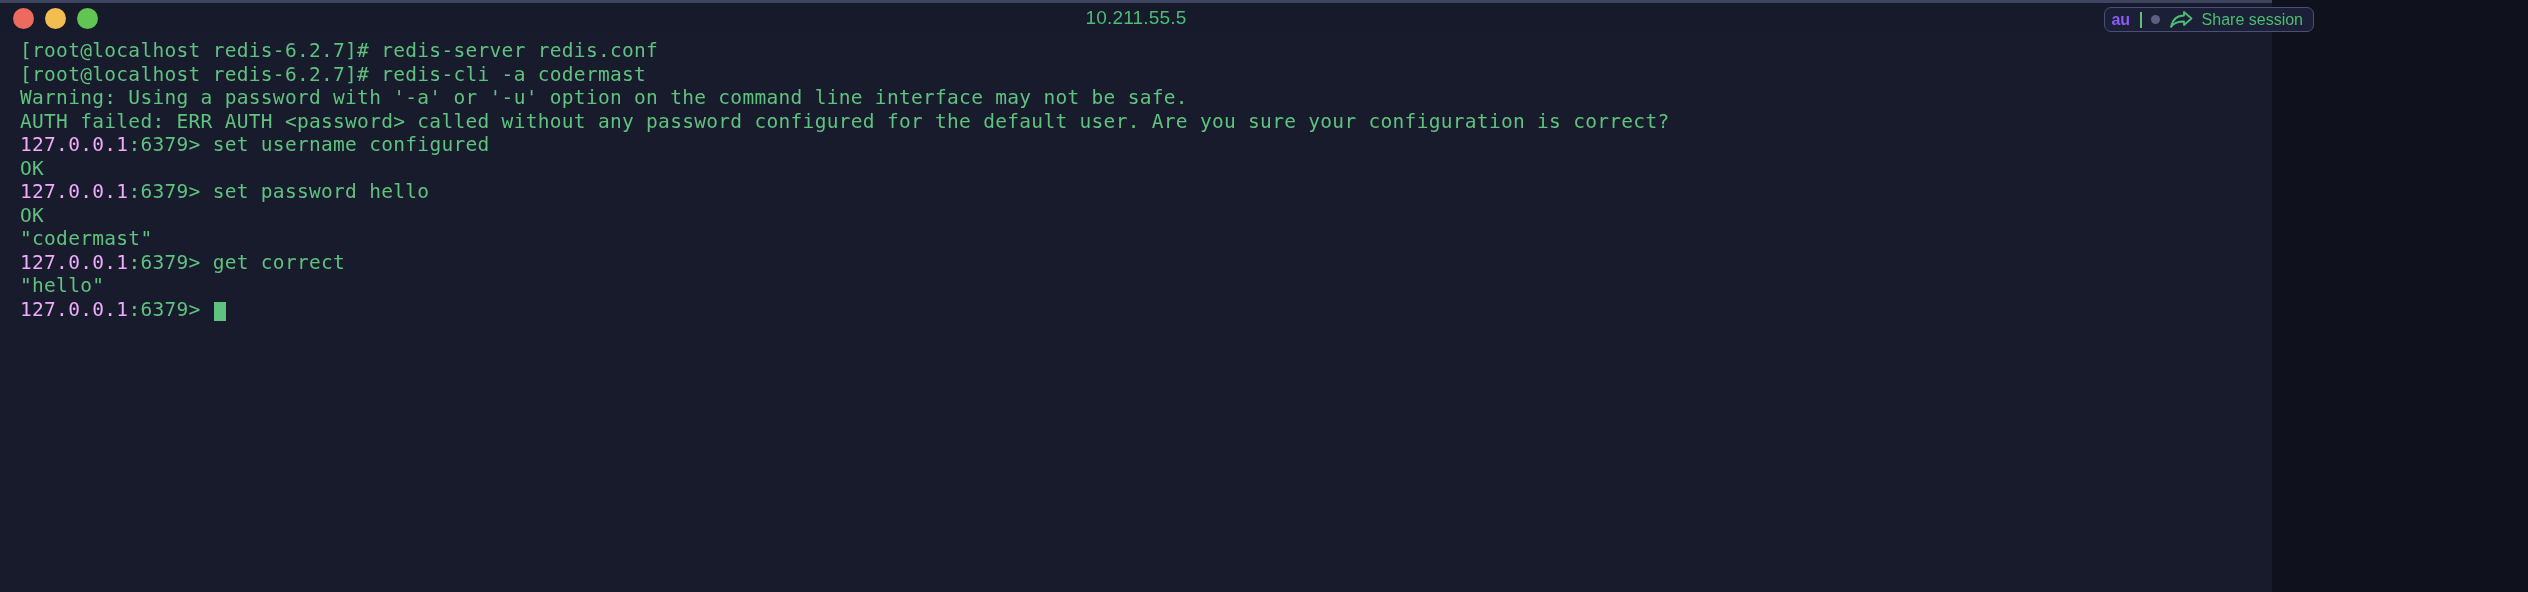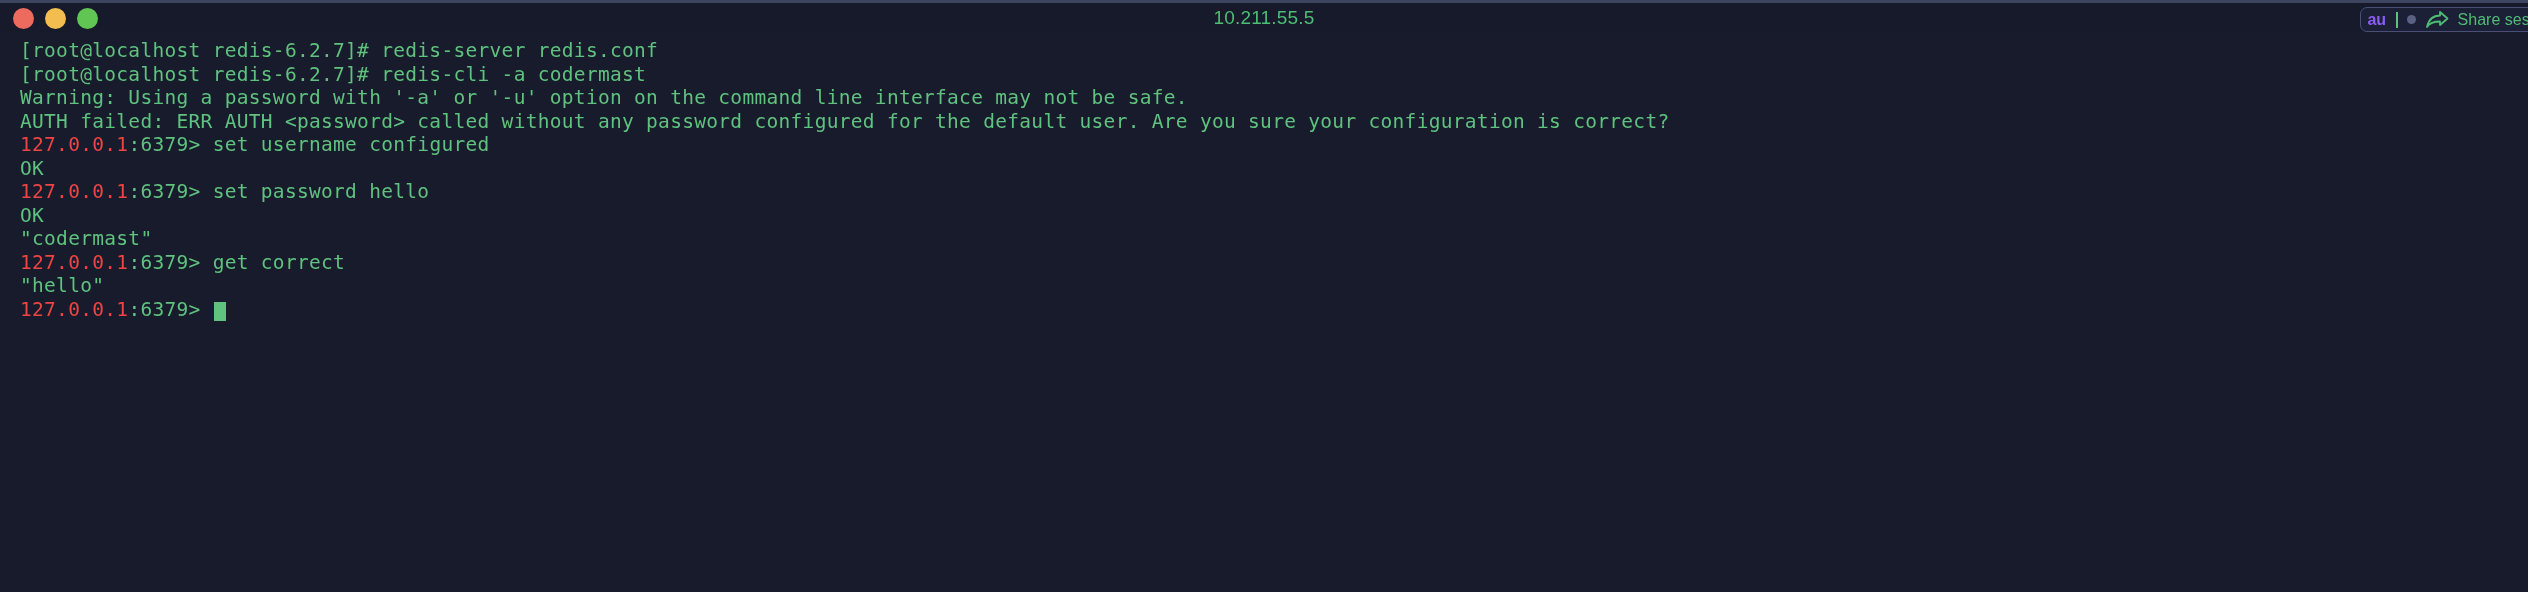--- a/index.html
+++ b/index.html
@@ -7,21 +7,21 @@
 
   html, body {
     width: 2528px;
     height: 592px;
     overflow: hidden;
     background: #0f111c;
   }
 
   .window {
     position: relative;
-    width: 2528px;
+    width: 2272px;
     height: 592px;
     background: #171b2c;
     display: flex;
     flex-direction: column;
     border-top: 3px solid #3d4560;
   }
 
   
   .titlebar {
     position: relative;
@@ -117,21 +117,21 @@
 
   .line {
     font-family: "DejaVu Sans Mono", "Liberation Mono", monospace;
     font-size: 19.5px;
     line-height: 23.5px;
     white-space: pre;
     letter-spacing: 0.3px;
   }
 
   .c-green  { color: #5fc27e; }
-  .c-pink   { color: #ef4444; margin-top: 48px; }
+  .c-pink   { color: #f0abfc; margin-top: 48px; }
 
   .cursor {
     display: inline-block;
     width: 12px;
     height: 19px;
     background: #5fc27e;
     vertical-align: text-bottom;
     margin-left: 1px;
   }
 </style>

